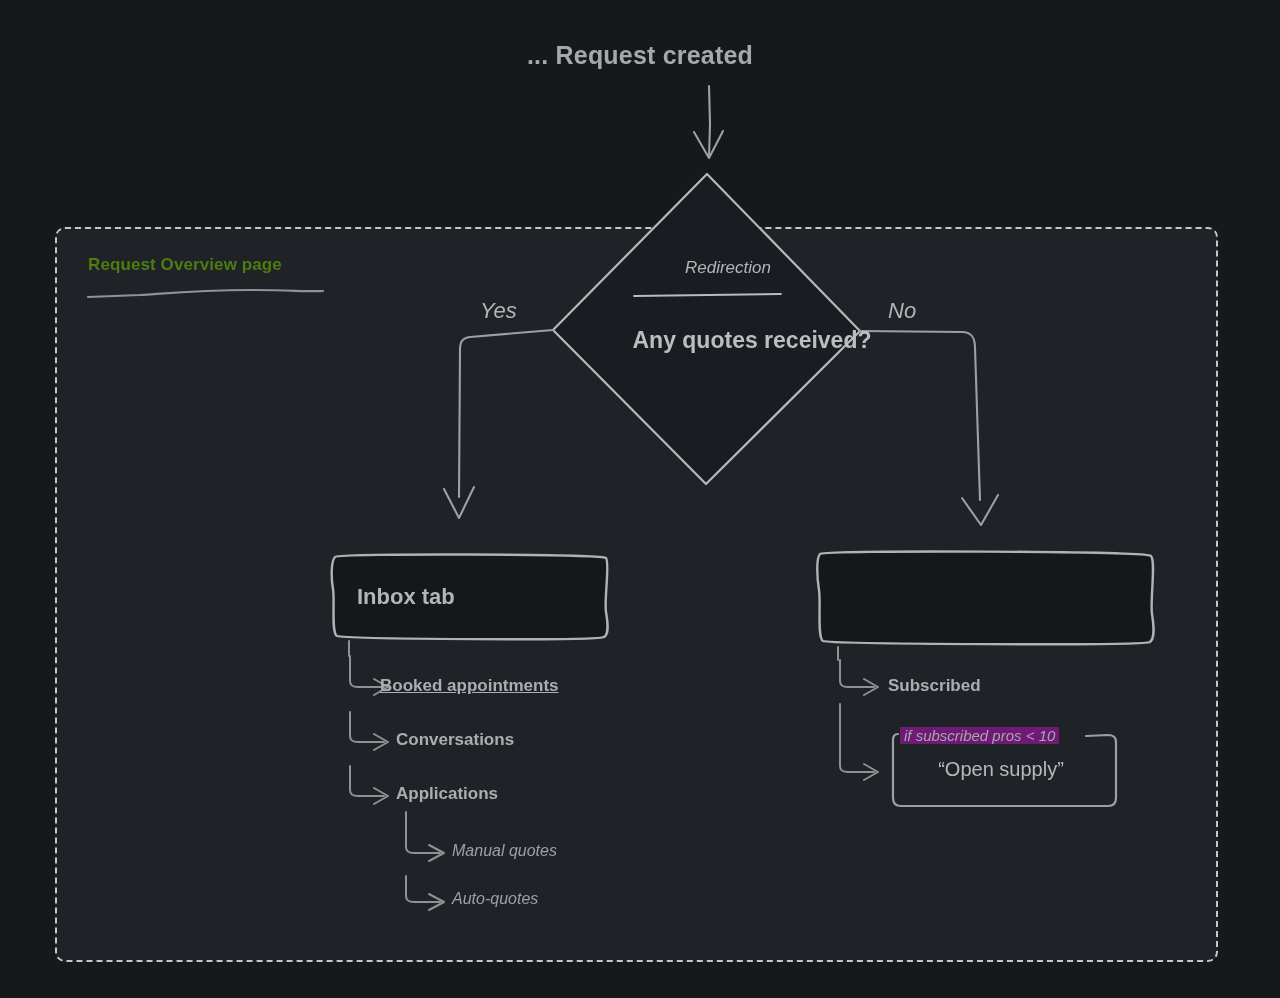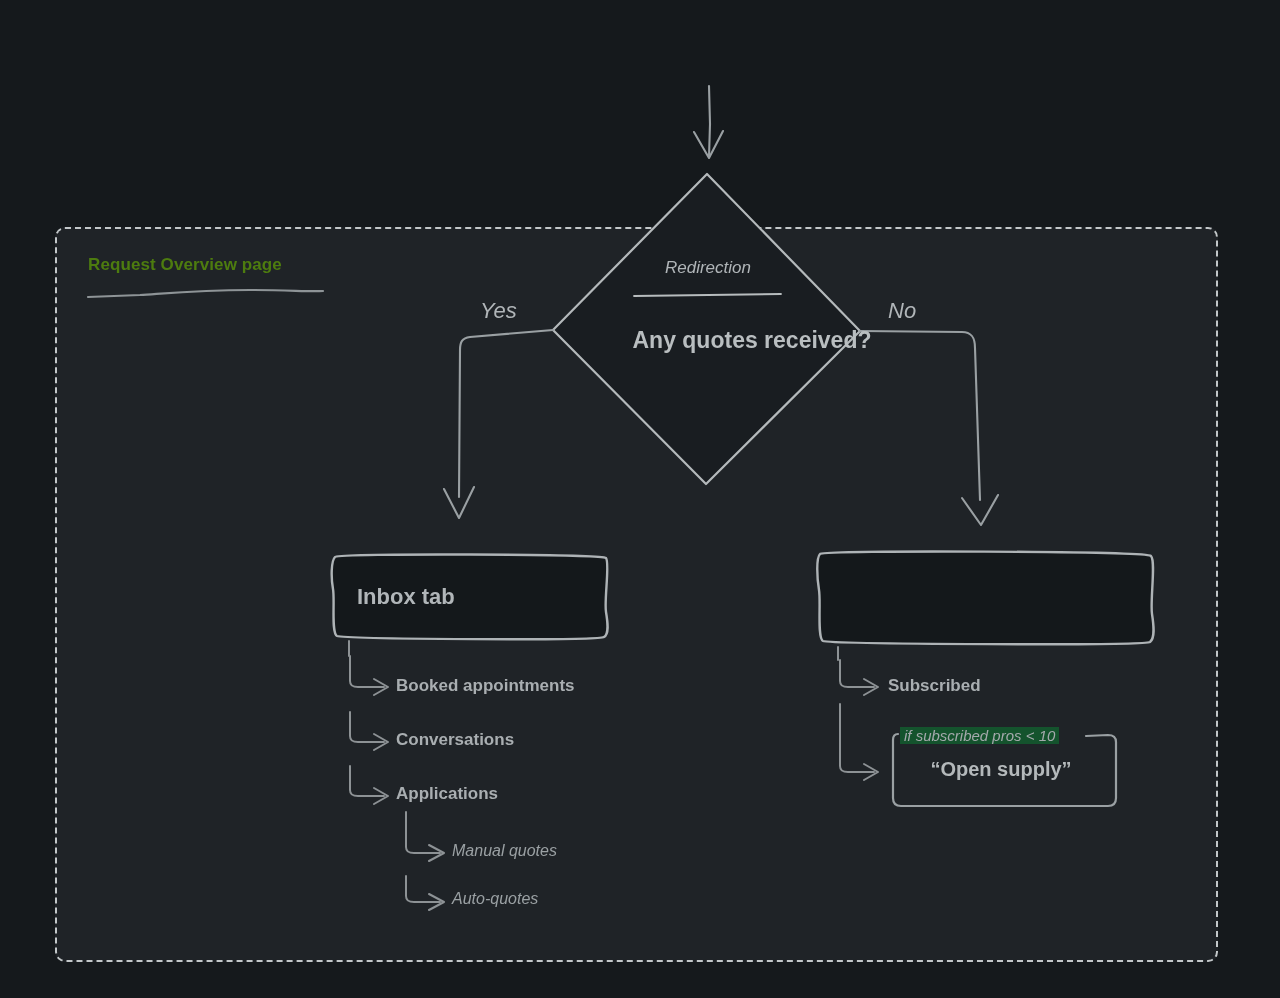--- a/index.html
+++ b/index.html
@@ -93,21 +93,21 @@
   }
   #label-yes {
     left: 480px; top: 298px;
     font-size: 22px; font-style: italic; color: #b0b5b8;
   }
   #label-no {
     left: 888px; top: 298px;
     font-size: 22px; font-style: italic; color: #b0b5b8;
   }
   #diamond-kicker {
-    left: 608px; top: 258px; width: 200px; text-align: center;
+    left: 628px; top: 258px; width: 200px; text-align: center;
     font-size: 17px; font-style: italic; color: #b0b5b8;
   }
   #diamond-question {
     left: 588px; top: 318px; width: 240px; text-align: center;
     font-size: 23px; font-weight: bold; color: #b9bec0;
     line-height: 44px; white-space: normal; margin-left: 44px;
   }
   #box-inbox-label {
     left: 357px; top: 584px;
     font-size: 22px; font-weight: bold; color: #b1b6b9;
@@ -115,35 +115,35 @@
   #box-allpros-label {
     left: 843px; top: 585px;
     font-size: 22px; font-weight: bold; color: #b1b6b9;
   }
   .sub1 {
     font-size: 17px; font-weight: bold; color: #a9aeb1;
   }
   .sub2 {
     font-size: 16px; font-style: italic; color: #9aa0a3;
   }
-  #sub-booked      { left: 396px; top: 676px; }
+  #sub-booked      { left: 380px; top: 676px; text-decoration: underline; }
   #sub-convos      { left: 396px; top: 730px; }
   #sub-apps        { left: 396px; top: 784px; }
   #sub-manual      { left: 452px; top: 842px; }
   #sub-auto        { left: 452px; top: 890px; }
   #sub-subscribed  { left: 888px; top: 676px; }
 
   #supply-legend {
     left: 900px; top: 727px;
     font-size: 15px; font-style: italic; color: #a4a9ac;
-    background: #14532d; padding: 0 4px;
+    background: #701a75; padding: 0 4px;
   }
   #supply-text {
     left: 892px; top: 758px; width: 218px; text-align: center;
-    font-size: 20px; font-weight: bold; color: #b4b9bb;
+    font-size: 20px; font-weight: normal; color: #b4b9bb;
   }
 </style>
 </head>
 <body>
 
 <div class="stage">
 
   <div class="dashed-region"></div>
 
   <svg class="draw" viewBox="0 0 1280 998">
@@ -215,20 +215,21 @@
       <path class="supplybox" d="M898,734 C895,734 893,736 893,740 L893,798
                C893,803 896,806 901,806 L1108,806
                C1113,806 1116,803 1116,798 L1116,742
                C1116,737 1113,735 1108,735 L1086,736"></path>
     </g>
 
     <path class="underline" d="M88,297 L140,295 C170,293 200,290 250,290 C290,290 310,292 323,291"></path>
 
   </svg>
 
+  <div class="txt" id="title-request-created">... Request created</div>
 
   <div class="txt" id="region-title">Request Overview page</div>
 
   <div class="txt" id="label-yes">Yes</div>
 
   <div class="txt" id="label-no">No</div>
 
   <div class="txt" id="diamond-kicker">Redirection</div>
 
   <div class="txt" id="diamond-question">Any quotes received?</div>

